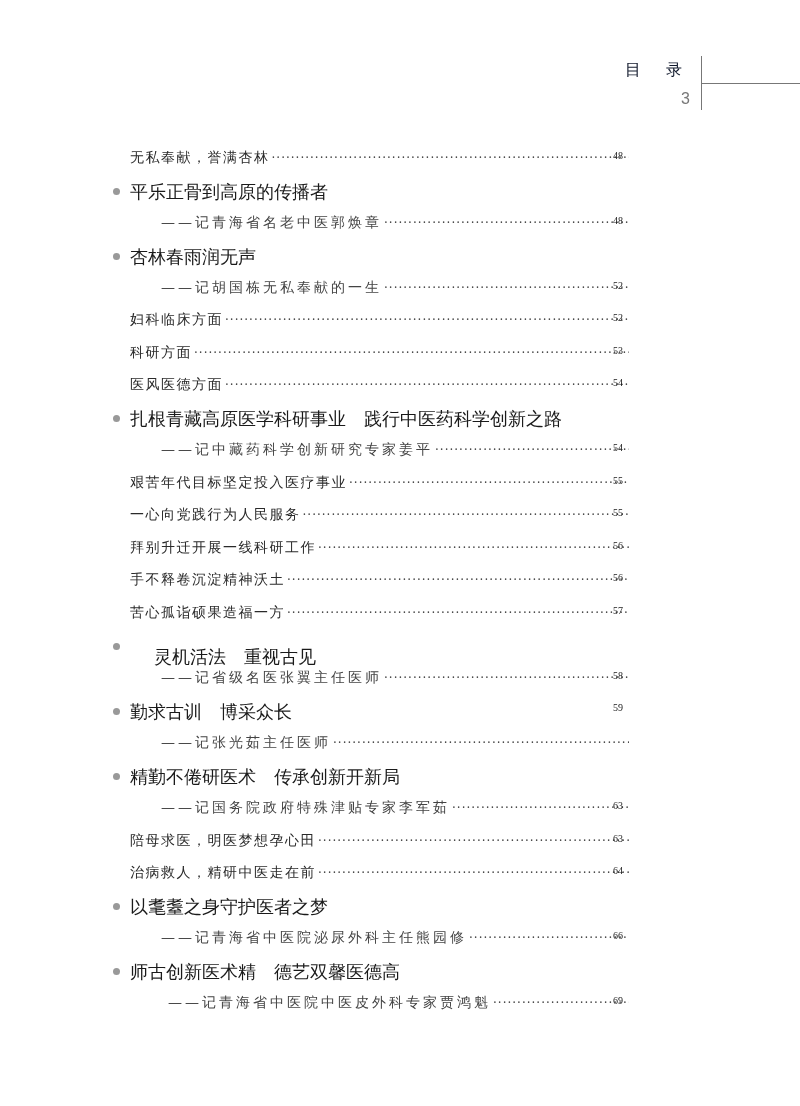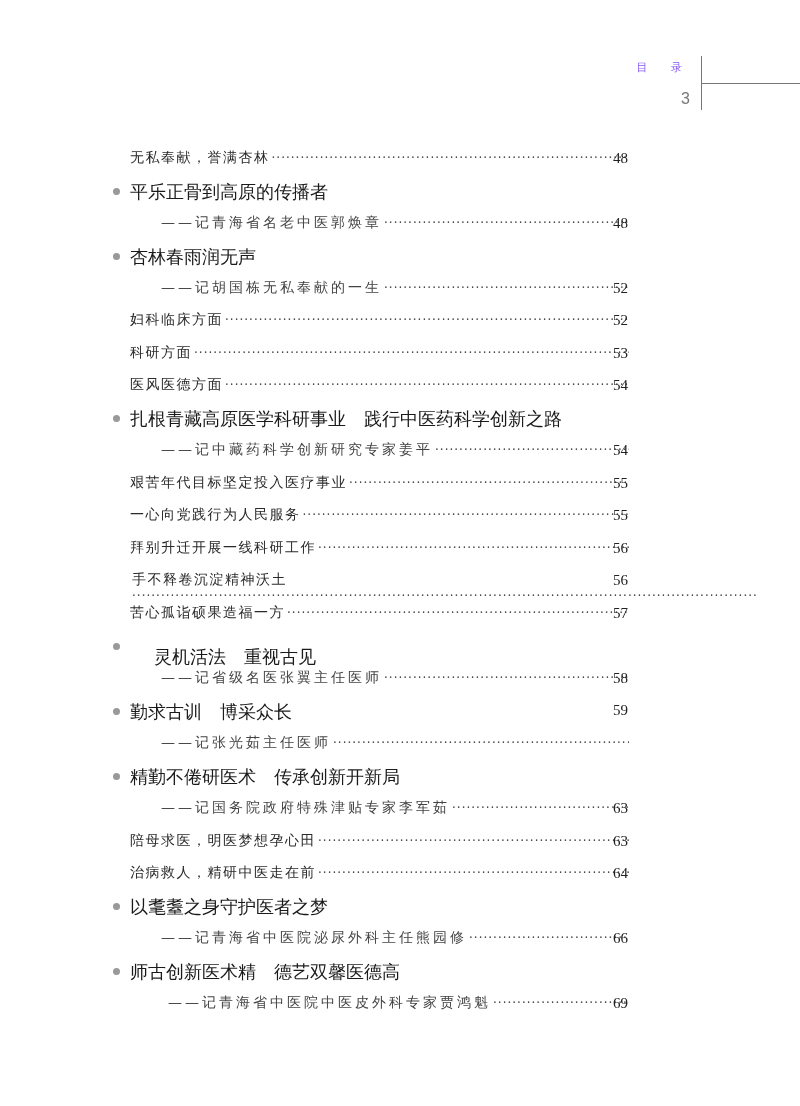--- a/index.html
+++ b/index.html
@@ -4,21 +4,21 @@
 <style>
   html, body { margin: 0; padding: 0; }
   body {
     width: 800px; height: 1106px; background: #ffffff; position: relative; overflow: hidden;
     font-family: "DejaVu Serif", "Liberation Serif", serif; color: #231f20;
   }
   .header {
     position: absolute; left: 0; top: 0; width: 800px; height: 120px;
   }
   .header .title {
-    position: absolute; right: 108px; top: 60px; font-size: 11px; letter-spacing: 10px; color: #8b5cf6;
+    position: absolute; right: 108px; top: 60px; font-size: 16px; letter-spacing: 10px; color: #0f172a;
     font-family: "DejaVu Sans", sans-serif;
   }
   .header .pagenum {
     position: absolute; right: 110px; top: 90px; font-size: 16px; color: #777;
     font-family: "Liberation Sans", sans-serif;
   }
   .header .vline {
     position: absolute; left: 701px; top: 56px; width: 1px; height: 54px; background: #777;
   }
   .header .hline {
@@ -29,21 +29,21 @@
     position: absolute; display: flex; align-items: baseline; right: 167px;
     font-size: 14px; color: #2a2a2a;
   }
   .entry .label { white-space: nowrap; letter-spacing: 1.5px; }
   .entry .dots {
     flex: 1; overflow: hidden; white-space: nowrap; margin: 0 4px 0 2px; color: #444;
     letter-spacing: 1px; font-size: 12px;
   }
   .entry .dots::before { content: "··································································································································"; }
   .pg {
-    position: absolute; left: 613px; font-size: 15px; font-family: "Liberation Serif", serif; color: #222;
+    position: absolute; left: 613px; font-size: 10px; font-family: "Liberation Serif", serif; color: #222;
   }
   .sub .label { color: #444; letter-spacing: 3px; }
   .heading {
     position: absolute; left: 130px; font-size: 18px; color: #1a1a1a; white-space: nowrap;
     font-family: "DejaVu Sans", sans-serif; font-weight: normal;
   }
   .bullet {
     position: absolute; left: 113px; width: 7px; height: 7px; border-radius: 50%; background: #999;
   }
 </style>
@@ -121,21 +121,21 @@
     <span class="dots"></span>
   </div>
   <span class="pg" style="top:507px;">55</span>
 
   <div class="entry" style="left:130px; top:539px;">
     <span class="label">拜别升迁开展一线科研工作</span>
     <span class="dots"></span>
   </div>
   <span class="pg" style="top:540px;">56</span>
 
-  <div class="entry" style="left:130px; top:571px;flex-direction:column;">
+  <div class="entry" style="left:130px; top:571px;">
     <span class="label">手不释卷沉淀精神沃土</span>
     <span class="dots"></span>
   </div>
   <span class="pg" style="top:572px;">56</span>
 
   <div class="entry" style="left:130px; top:604px;">
     <span class="label">苦心孤诣硕果造福一方</span>
     <span class="dots"></span>
   </div>
   <span class="pg" style="top:605px;">57</span>

